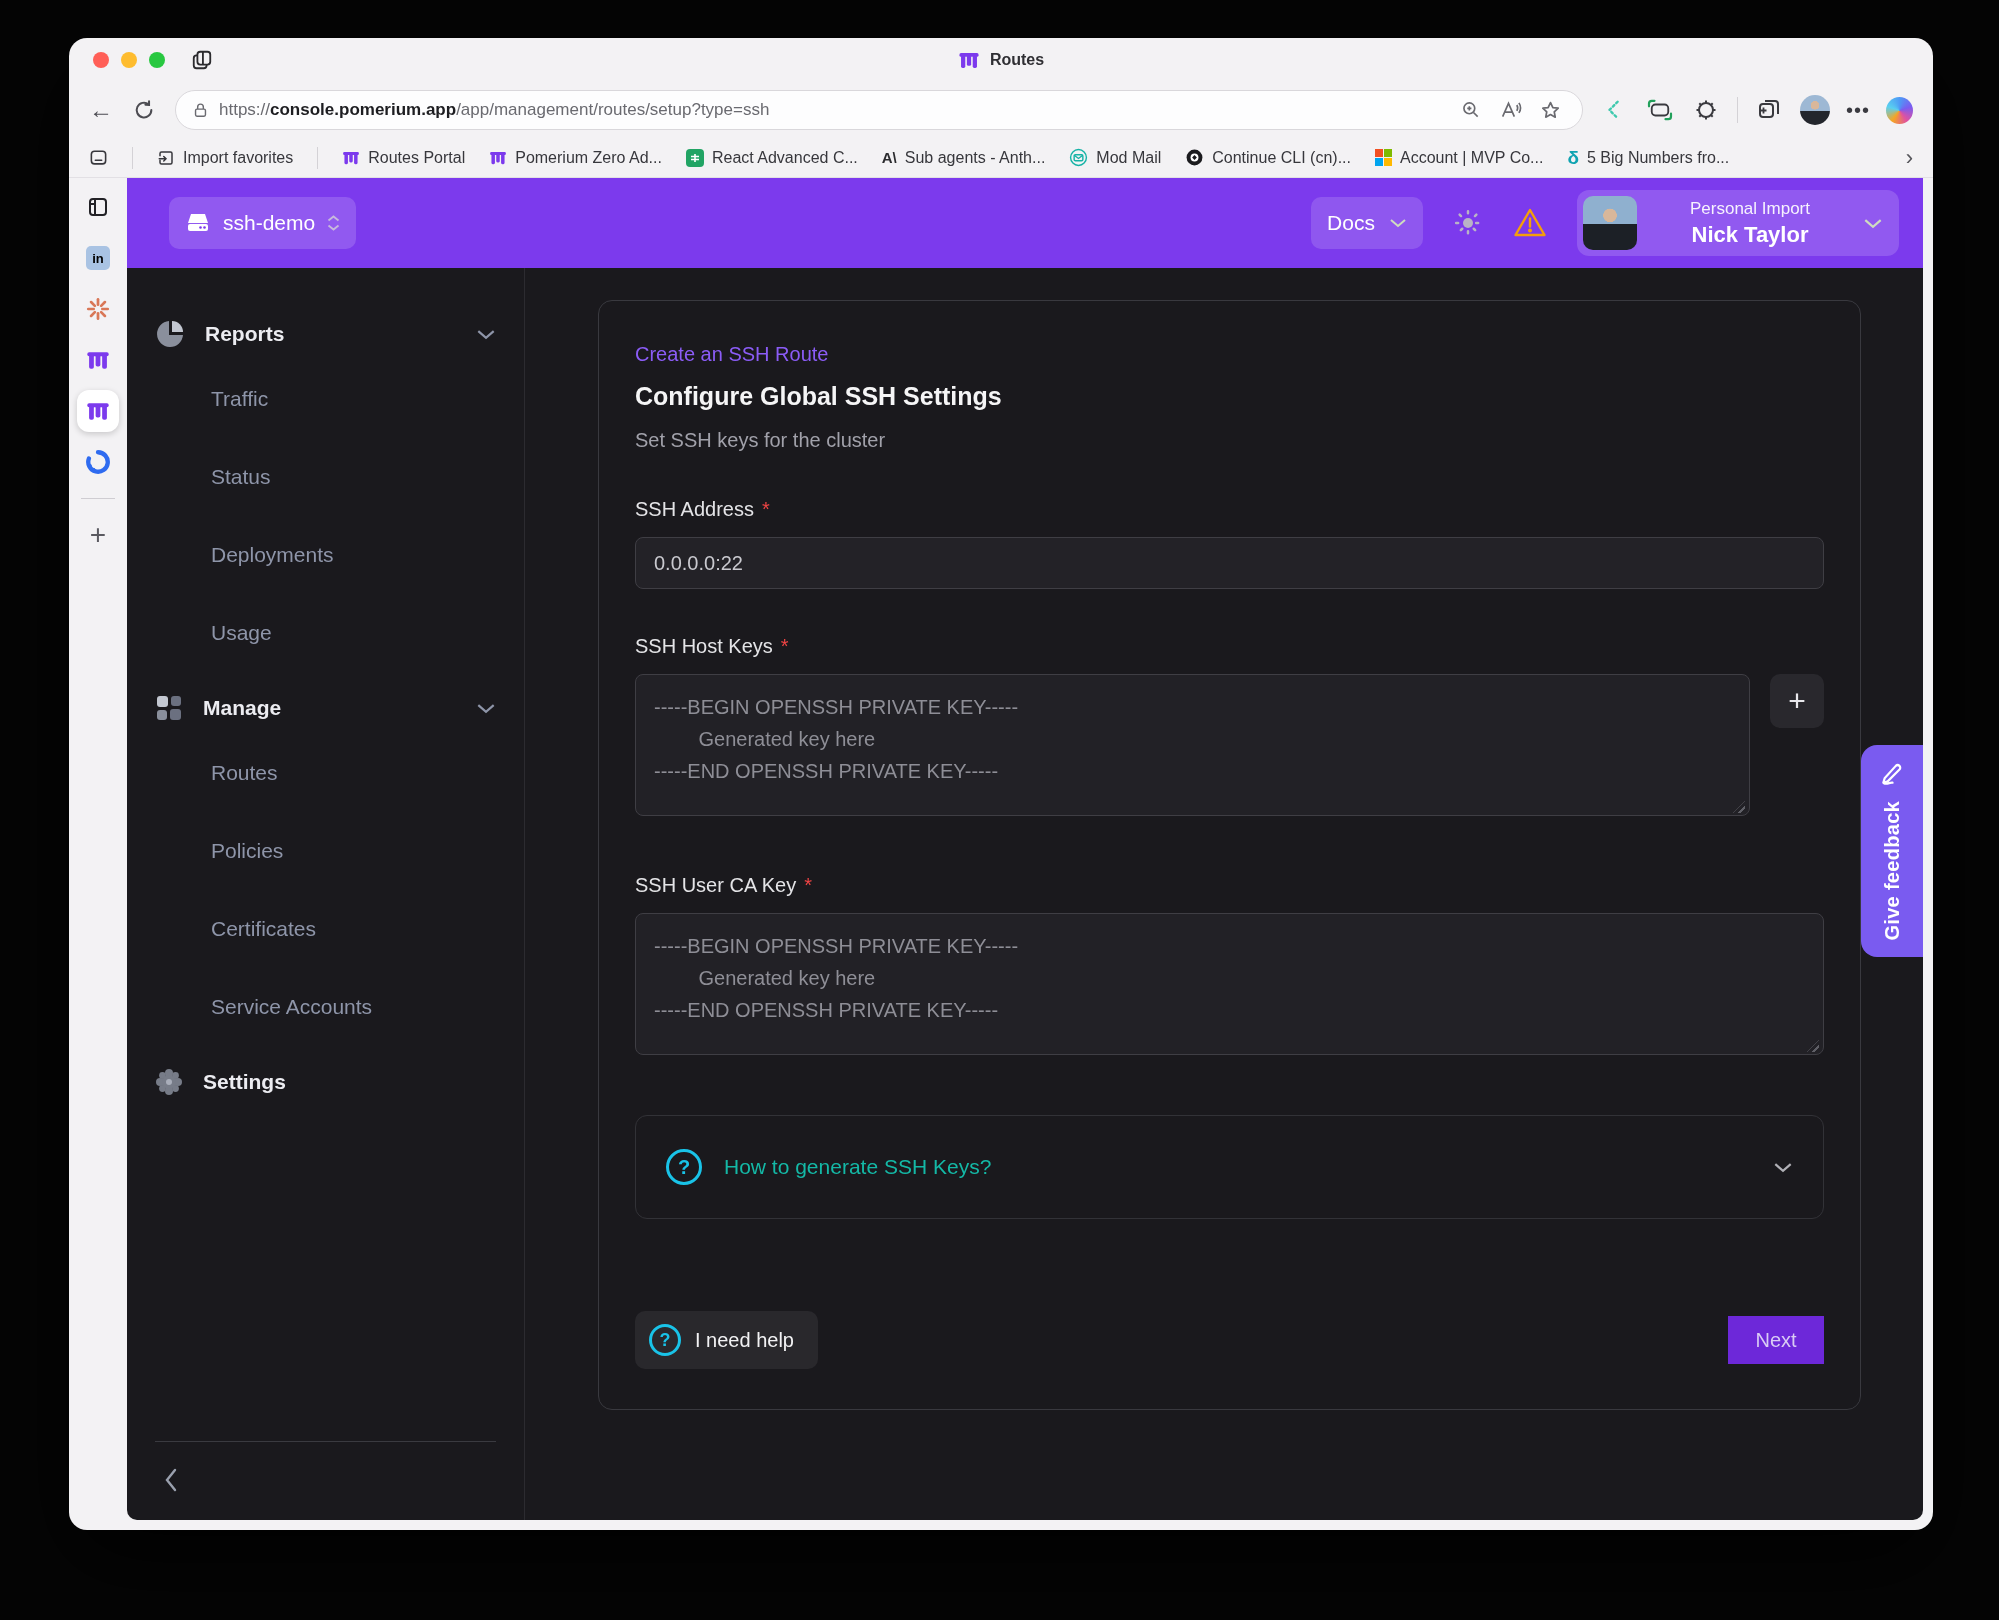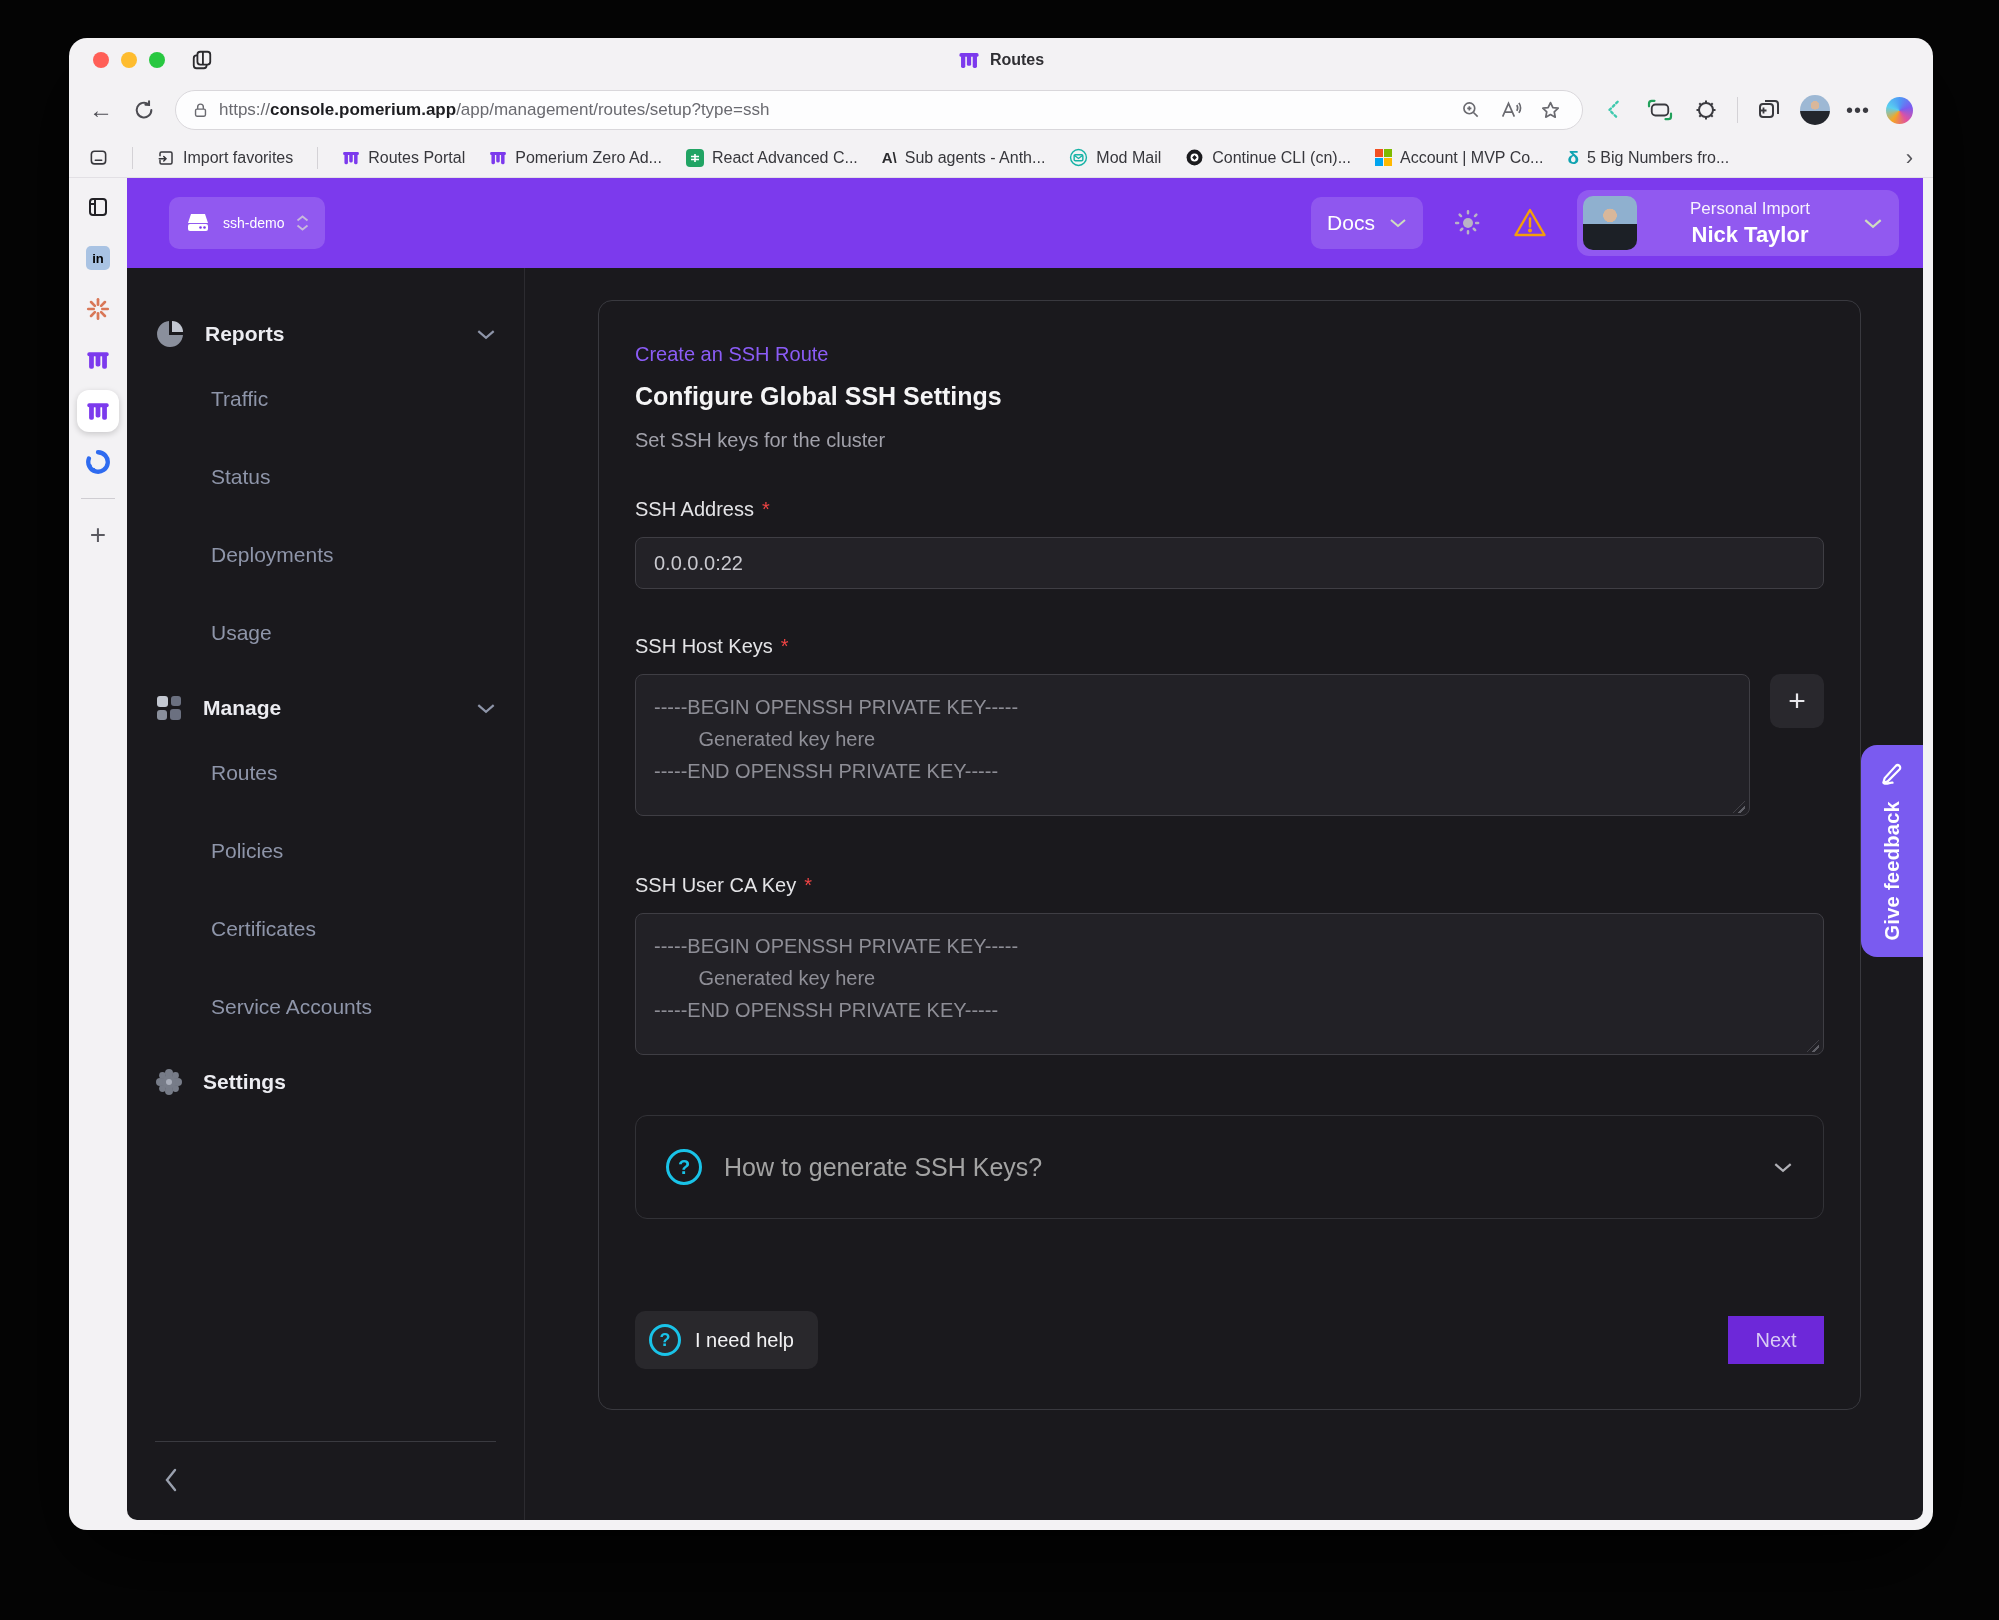--- a/index.html
+++ b/index.html
@@ -54,21 +54,21 @@
   .linkedin { width:24px; height:24px; background:#a9c3e3; border-radius:5px; color:#000000; font-weight:700; font-size:13px;
     display:flex; align-items:center; justify-content:center; }
 
   
   .page { flex:1; background:#1a191d; border-radius:0 0 10px 10px; display:flex; flex-direction:column; min-width:0; position:relative; overflow:hidden; }
 
   .app-header { height:90px; background:#7c3aed; display:flex; align-items:center; flex:none; }
   .logo-box { width:398px; height:100%; flex:none; display:flex; align-items:center; padding-left:34px; border-right:1px solid rgba(25,10,60,.45); }
   .brand { color:#fff; font-size:26px; font-weight:800; letter-spacing:1px; margin-left:14px; }
   .cluster-pill { margin-left:42px; height:52px; background:rgba(255,255,255,.16); border-radius:10px;
-    display:flex; align-items:center; gap:12px; padding:0 16px; color:#fff; font-size:14px; }
+    display:flex; align-items:center; gap:12px; padding:0 16px; color:#fff; font-size:21px; }
   .updown { display:flex; flex-direction:column; gap:2px; opacity:.65; }
   .hdr-right { margin-left:auto; display:flex; align-items:center; gap:30px; padding-right:24px; }
   .docs-pill { height:52px; min-width:112px; background:rgba(255,255,255,.15); border-radius:10px;
     display:flex; align-items:center; justify-content:center; gap:14px; color:#fff; font-size:21px; padding:0 16px; }
   .account { height:66px; background:rgba(255,255,255,.16); border-radius:12px; display:flex; align-items:center;
     gap:14px; padding:6px 16px 6px 6px; min-width:322px; }
   .avatar-lg { width:54px; height:54px; border-radius:10px; flex:none;
     background:radial-gradient(circle at 50% 36%, #d9b79a 0 15%, rgba(0,0,0,0) 16%), linear-gradient(180deg,#8fb0cf 0 52%, #1c2026 52%); }
   .acct-text { display:flex; flex-direction:column; align-items:center; gap:3px; flex:1; }
   .acct-type { color:rgba(255,255,255,.92); font-size:17px; }
@@ -105,21 +105,21 @@
   .key-ta::placeholder { color:#8e8e96; }
   .ta-wrap::after { content:""; position:absolute; right:5px; bottom:7px; width:12px; height:12px;
     background:repeating-linear-gradient(135deg, transparent 0 3px, #5f5f66 3px 4.5px); clip-path:polygon(100% 0, 100% 100%, 0 100%); }
   .plus-btn { width:54px; height:54px; margin-left:20px; background:#29282d; border-radius:10px; border:none;
     color:#e8e8ec; font-size:30px; line-height:1; display:flex; align-items:center; justify-content:center; cursor:pointer; }
   .accordion { margin-top:56px; border:1px solid #323237; border-radius:12px; height:104px;
     display:flex; align-items:center; gap:22px; padding:0 30px; }
   .qmark { width:36px; height:36px; border:3px solid #19c3e8; border-radius:50%; color:#19c3e8;
     display:flex; align-items:center; justify-content:center; font-size:20px; font-weight:700; flex:none; }
   .qmark.small { width:32px; height:32px; font-size:18px; border-width:3px; }
-  .acc-label { color:#a3a3a3; font-size:25px; }
+  .acc-label { color:#14b8a6; font-size:21px; }
   .acc-spacer { flex:1; }
   .wiz-footer { margin-top:92px; display:flex; align-items:center; justify-content:space-between; }
   .help-btn { height:58px; background:#29282c; border:none; border-radius:10px; display:flex; align-items:center;
     gap:14px; padding:0 24px 0 14px; color:#f2f2f4; font-size:20px; cursor:pointer; font-family:inherit; }
   .next-btn { height:48px; min-width:96px; background:#6d28d9; border:none; border-radius:0;
     color:#d9cbf4; font-size:20px; cursor:pointer; font-family:inherit; padding:0 22px; }
 
   
   .feedback { position:absolute; right:0; top:567px; width:62px; height:212px; background:#7a5bf0;
     border-radius:16px 0 0 16px; display:flex; flex-direction:column; align-items:center; padding-top:16px; gap:14px; cursor:pointer; }

